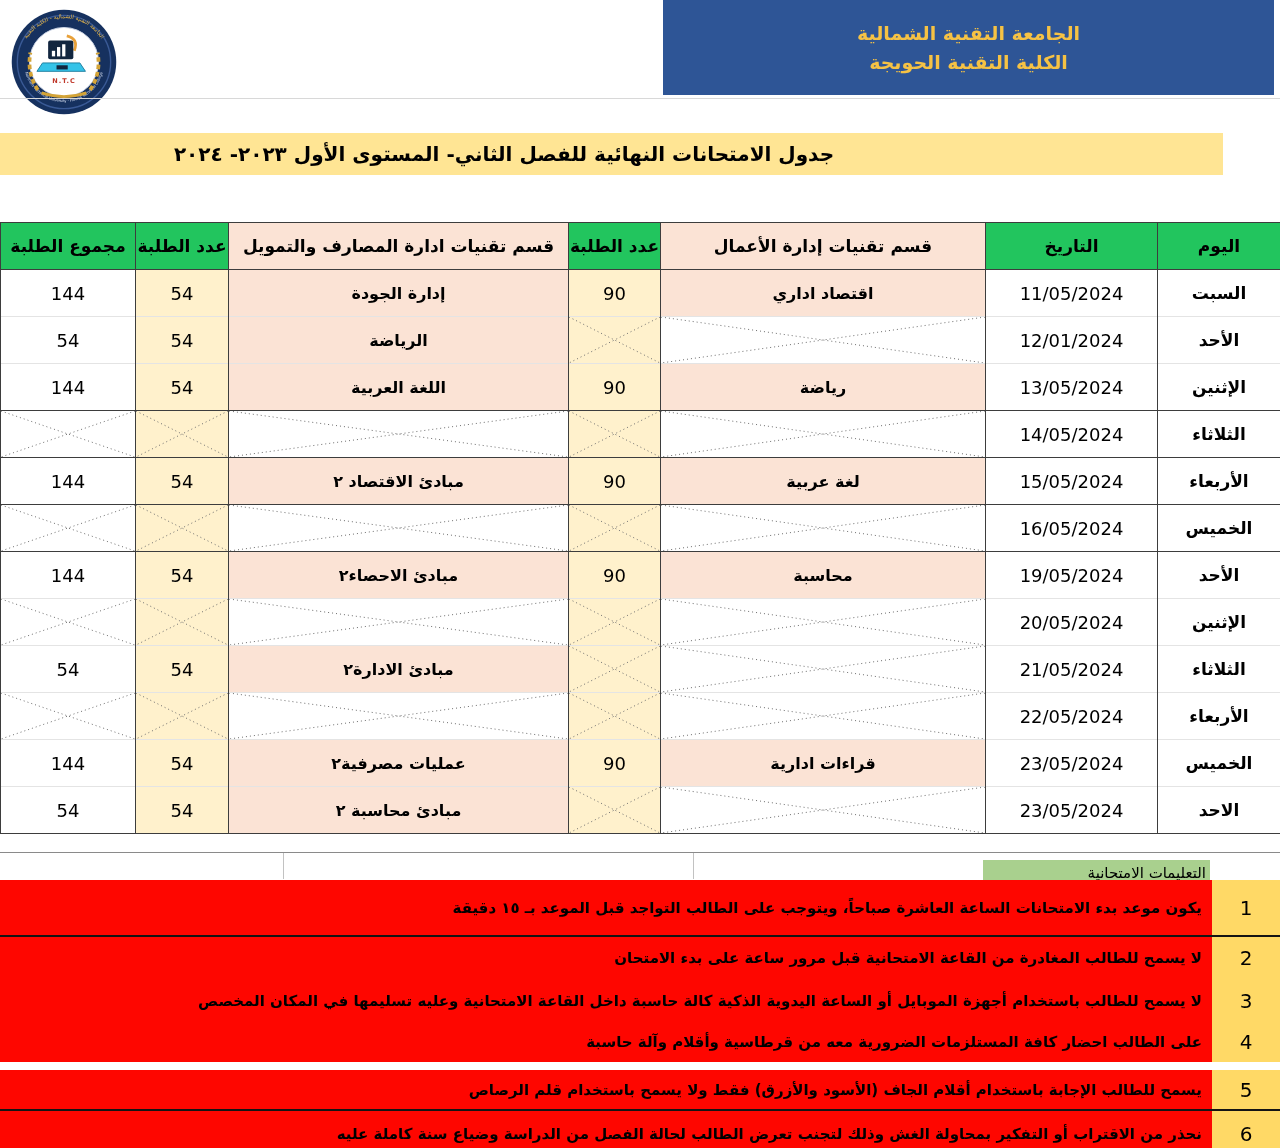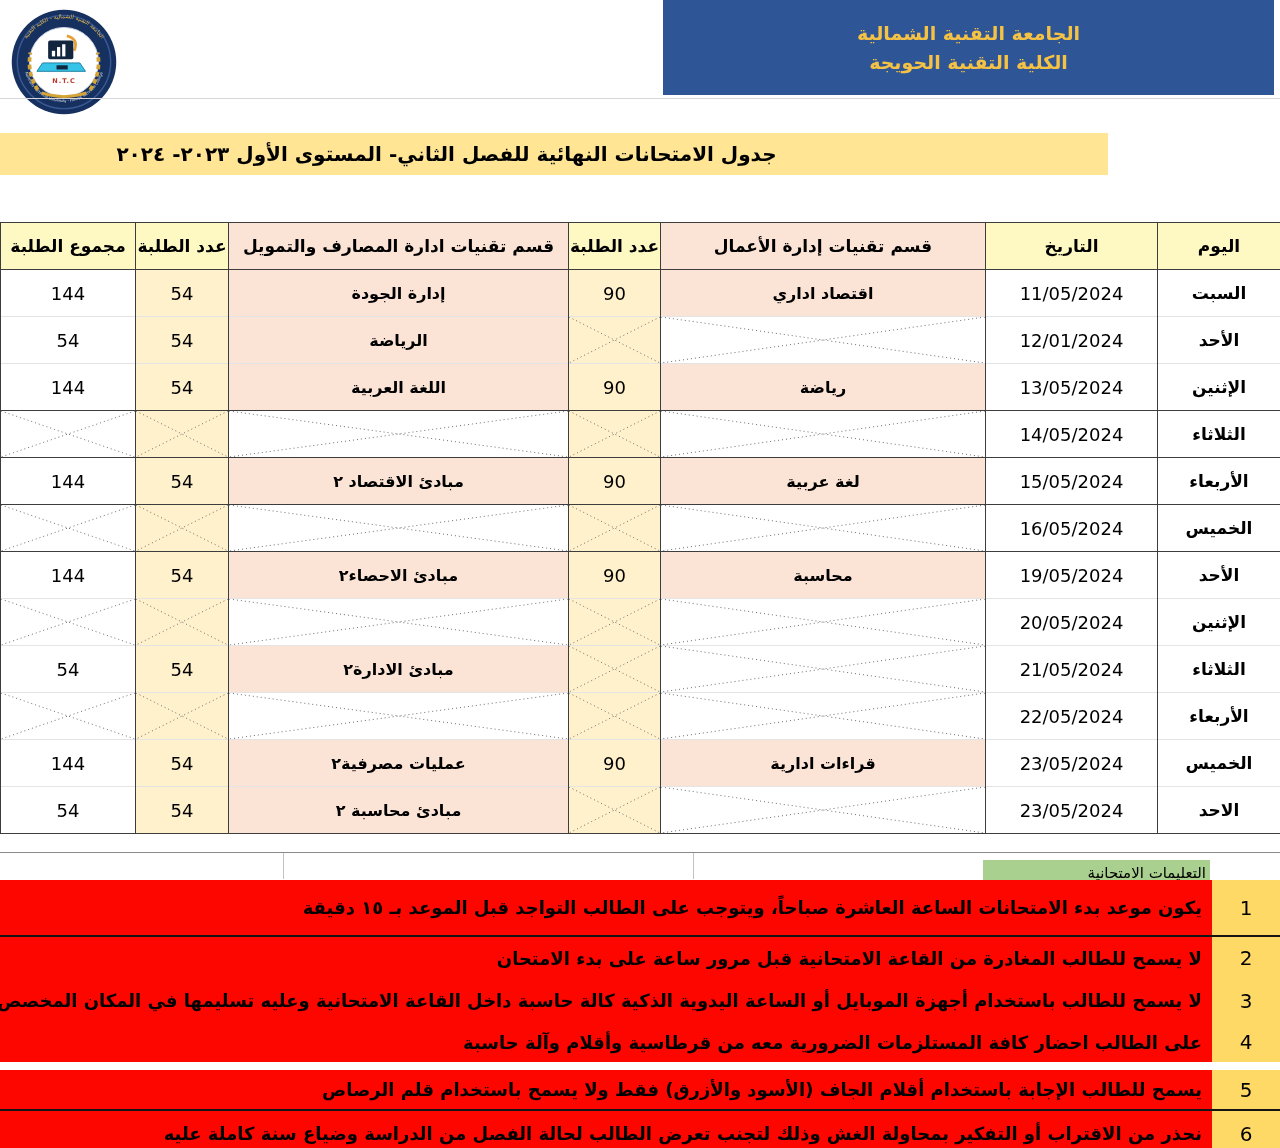--- a/index.html
+++ b/index.html
@@ -9,39 +9,39 @@
   }
   
   .logo{position:absolute;left:8px;top:6px;width:112px;height:112px;}
   .bluebox{
     position:absolute;left:663px;top:0;width:611px;height:95px;background:#2E5596;
     display:flex;flex-direction:column;justify-content:center;align-items:center;gap:7px;text-align:center;
   }
   .bluebox .hline{font-weight:bold;font-size:19px;color:#F6C244;direction:rtl;white-space:nowrap;}
   .grayline{position:absolute;left:0;top:98px;width:1280px;height:1px;background:#d8d8d8;}
   .banner{
-    position:absolute;left:0;top:133px;width:1108px;height:42px;background:#FFE594;
+    position:absolute;left:0;top:133px;width:1223px;height:42px;background:#FFE594;
     display:flex;align-items:center;justify-content:center;box-sizing:border-box;padding-right:215px;
   }
   .banner .title{font-weight:bold;font-size:20px;direction:rtl;white-space:nowrap;}
   
   table.sched{
     position:absolute;left:0;top:222px;width:1280px;border-collapse:collapse;
     table-layout:fixed;direction:rtl;
   }
   .sched th,.sched td{
     height:46px;padding:0;text-align:center;vertical-align:middle;position:relative;
     border-left:1px solid #3d3d3d;border-right:1px solid #3d3d3d;overflow:hidden;
     white-space:nowrap;
   }
   .sched thead th{border:1px solid #3d3d3d;font-size:17px;font-weight:bold;}
   .sched tbody td{border-top:1px solid #e4e4e4;}
   .sched tbody tr.strong td{border-top:1px solid #3d3d3d;border-bottom:1px solid #3d3d3d;}
   .sched tbody tr:last-child td{border-bottom:1px solid #3d3d3d;}
-  .h-yellow{background:#fef9c3;}
+  .h-yellow{background:#22c55e;}
   .h-pink{background:#FBE3D5;}
   .c-day{font-weight:bold;font-size:17px;text-align:right;padding-left:4px;padding-right:14px;}
   .c-date{font-size:18px;}
   .c-subject{background:#FBE3D5;font-weight:bold;font-size:16px;}
   .c-count{background:#FFF1CC;font-size:18px;}
   .c-total{font-size:18px;}
   .sched td.x{background:#ffffff;}
   .sched td.x.c-count{background:#FFF1CC;}
   .xsvg{position:absolute;left:0;top:0;width:100%;height:100%;display:block;}
   
@@ -50,21 +50,21 @@
   .greencell{
     position:absolute;left:983px;top:853px;width:227px;height:26px;background:#A9D08E;
     display:flex;align-items:center;direction:rtl;padding-right:4px;box-sizing:border-box;
     font-size:15px;white-space:nowrap;overflow:visible;margin-top:7px;
   }
   .instr{position:absolute;left:0;top:880px;width:1280px;}
   .irow{display:flex;}
   .irow.sep{border-bottom:2px solid #141414;box-sizing:border-box;}
   .itext{
     flex:1;background:#FE0600;direction:rtl;display:flex;align-items:center;
-    padding:0 10px;box-sizing:border-box;font-weight:bold;font-size:18px;color:#000;
+    padding:0 10px;box-sizing:border-box;font-weight:bold;font-size:15px;color:#000;
     white-space:nowrap;overflow:hidden;
   }
   .inum{
     width:68px;background:#FFD966;display:flex;align-items:center;justify-content:center;
     font-size:20px;color:#000;flex:none;
   }
 </style>
 </head>
 <body>
 

